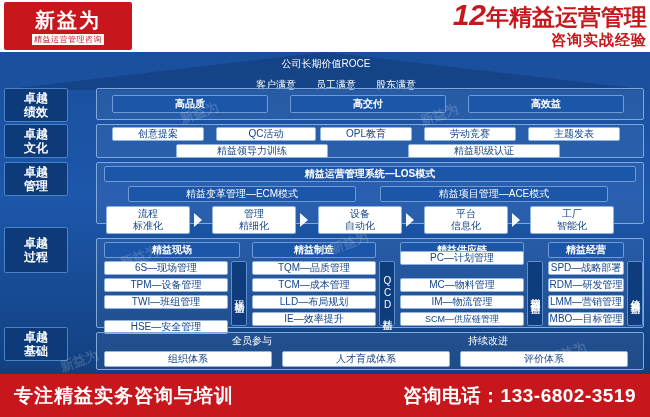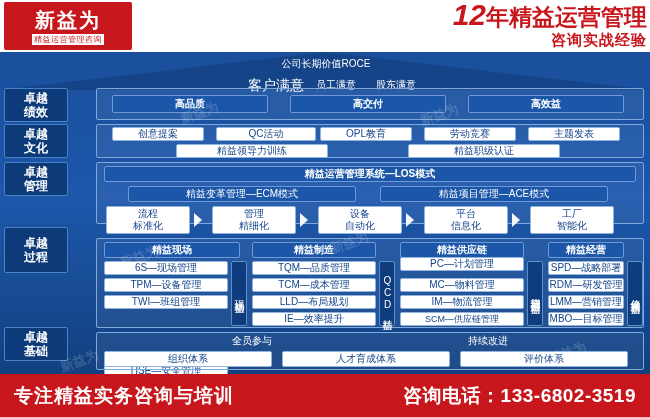--- a/index.html
+++ b/index.html
@@ -107,21 +107,21 @@
         <span class="big">12</span><span>年精益运营管理</span>
       </div>
       <div class="ht-line2">咨询实战经验</div>
     </div>
   </div>
 
   <div class="canvas">
     <div class="roof"></div>
 
     <div class="cell" style="left:270px;top:5px;width:112px;height:14px;background:transparent;border:none;color:#ffffff;font-size:10px;">公司长期价值ROCE</div>
-    <div class="cell" style="left:246px;top:26px;width:60px;height:14px;background:transparent;border:none;color:#ffffff;font-size:14px;">客户满意</div>
+    <div class="cell" style="left:246px;top:26px;width:60px;height:14px;background:transparent;border:none;color:#ffffff;font-size:10px;">客户满意</div>
     <div class="cell" style="left:306px;top:26px;width:60px;height:14px;background:transparent;border:none;color:#ffffff;font-size:10px;">员工满意</div>
     <div class="cell" style="left:366px;top:26px;width:60px;height:14px;background:transparent;border:none;color:#ffffff;font-size:10px;">股东满意</div>
 
     <div class="leftcol">
       <div class="lbl" style="top:36px;height:32px;">
         <span style="white-space:pre-line;">卓越
 绩效</span>
       </div>
       <div class="lbl" style="top:72px;height:32px;">
         <span style="white-space:pre-line;">卓越
@@ -175,32 +175,32 @@
     <div class="arrow" style="left:300px;top:161px;"></div>
     <div class="arrow" style="left:406px;top:161px;"></div>
     <div class="arrow" style="left:512px;top:161px;"></div>
 
     <div class="groupbox" style="left:96px;top:186px;width:548px;height:90px;"></div>
 
     <div class="cell blue hdr" style="left:104px;top:190px;width:136px;height:16px;">精益现场</div>
     <div class="cell" style="left:104px;top:209px;width:124px;height:14px;">6S—现场管理</div>
     <div class="cell" style="left:104px;top:226px;width:124px;height:14px;">TPM—设备管理</div>
     <div class="cell" style="left:104px;top:243px;width:124px;height:14px;">TWI—班组管理</div>
-    <div class="cell" style="left:104px;top:268px;width:124px;height:14px;margin-top:44px;">HSE—安全管理</div>
+    <div class="cell" style="left:104px;top:268px;width:124px;height:14px;">HSE—安全管理</div>
     <div class="cell darkblue vert" style="left:231px;top:209px;width:16px;height:65px;">现场精益</div>
 
     <div class="cell blue hdr" style="left:252px;top:190px;width:124px;height:16px;">精益制造</div>
     <div class="cell" style="left:252px;top:209px;width:124px;height:14px;">TQM—品质管理</div>
     <div class="cell" style="left:252px;top:226px;width:124px;height:14px;">TCM—成本管理</div>
     <div class="cell" style="left:252px;top:243px;width:124px;height:14px;">LLD—布局规划</div>
     <div class="cell" style="left:252px;top:260px;width:124px;height:14px;">IE—效率提升</div>
     <div class="cell darkblue vert" style="left:379px;top:209px;width:16px;height:65px;">QCD精益</div>
 
     <div class="cell blue hdr" style="left:400px;top:190px;width:124px;height:16px;">精益供应链</div>
-    <div class="cell" style="left:400px;top:205px;width:124px;height:14px;">PC—计划管理</div>
+    <div class="cell" style="left:400px;top:199px;width:124px;height:14px;">PC—计划管理</div>
     <div class="cell" style="left:400px;top:226px;width:124px;height:14px;">MC—物料管理</div>
     <div class="cell" style="left:400px;top:243px;width:124px;height:14px;">IM—物流管理</div>
     <div class="cell small" style="left:400px;top:260px;width:124px;height:14px;">SCM—供应链管理</div>
     <div class="cell darkblue vert" style="left:527px;top:209px;width:16px;height:65px;">增值到价值精益</div>
 
     <div class="cell blue hdr" style="left:548px;top:190px;width:76px;height:16px;">精益经营</div>
     <div class="cell" style="left:548px;top:209px;width:76px;height:14px;">SPD—战略部署</div>
     <div class="cell" style="left:548px;top:226px;width:76px;height:14px;">RDM—研发管理</div>
     <div class="cell" style="left:548px;top:243px;width:76px;height:14px;">LMM—营销管理</div>
     <div class="cell" style="left:548px;top:260px;width:76px;height:14px;">MBO—目标管理</div>

